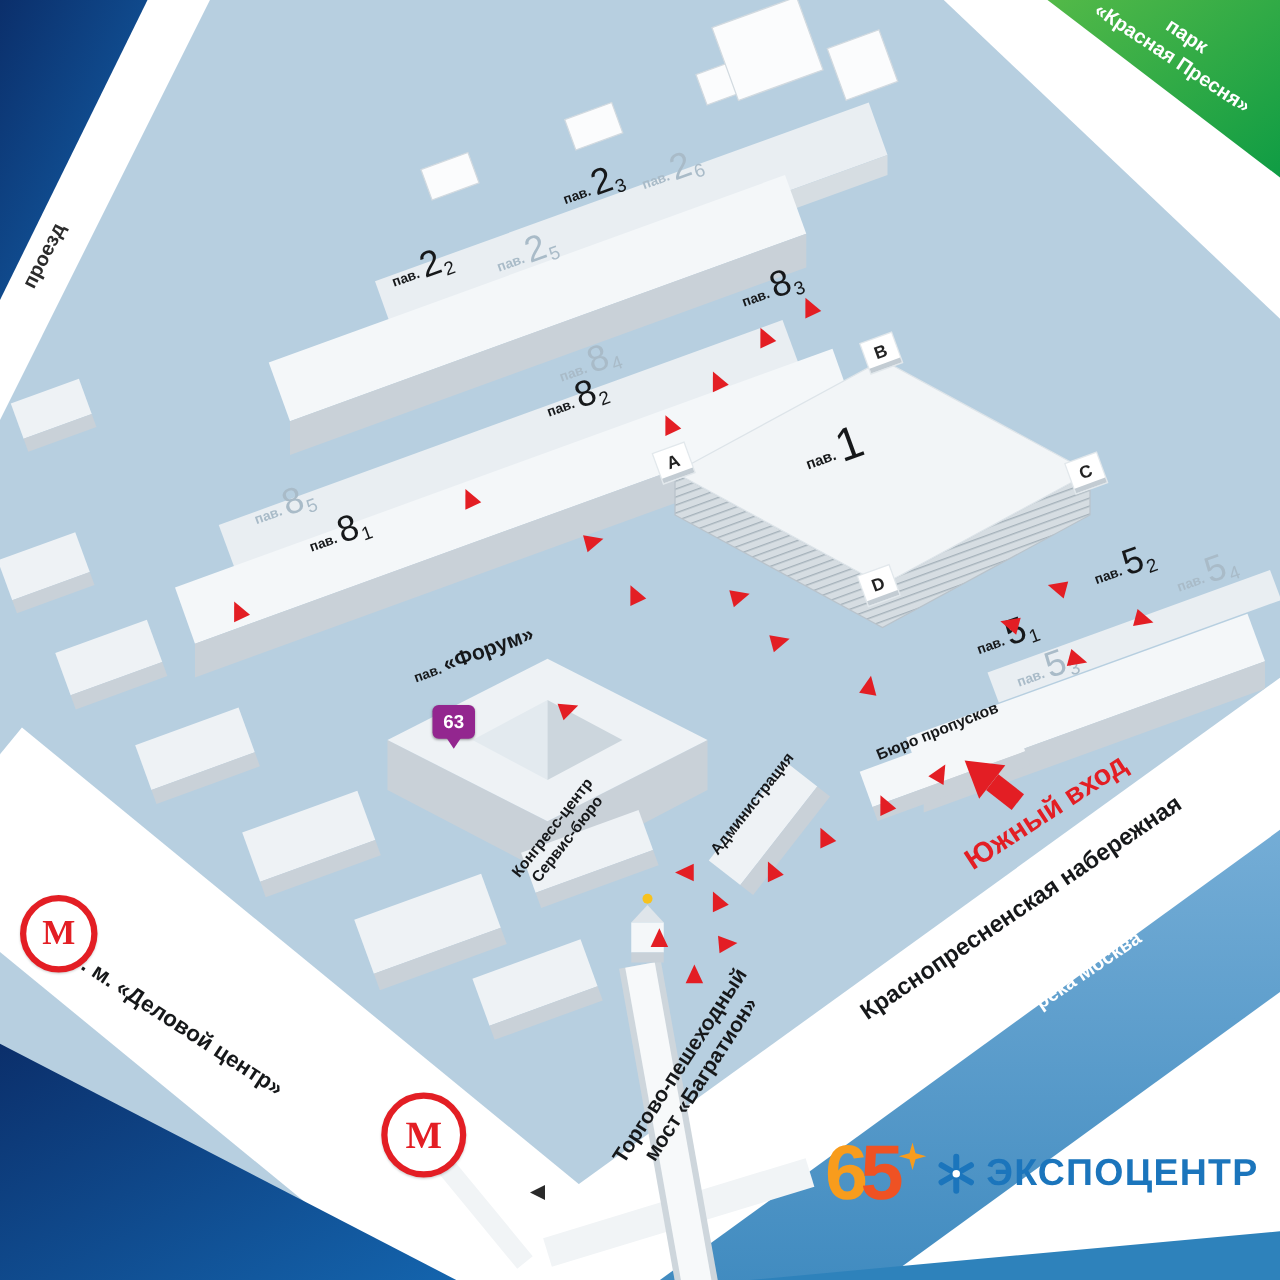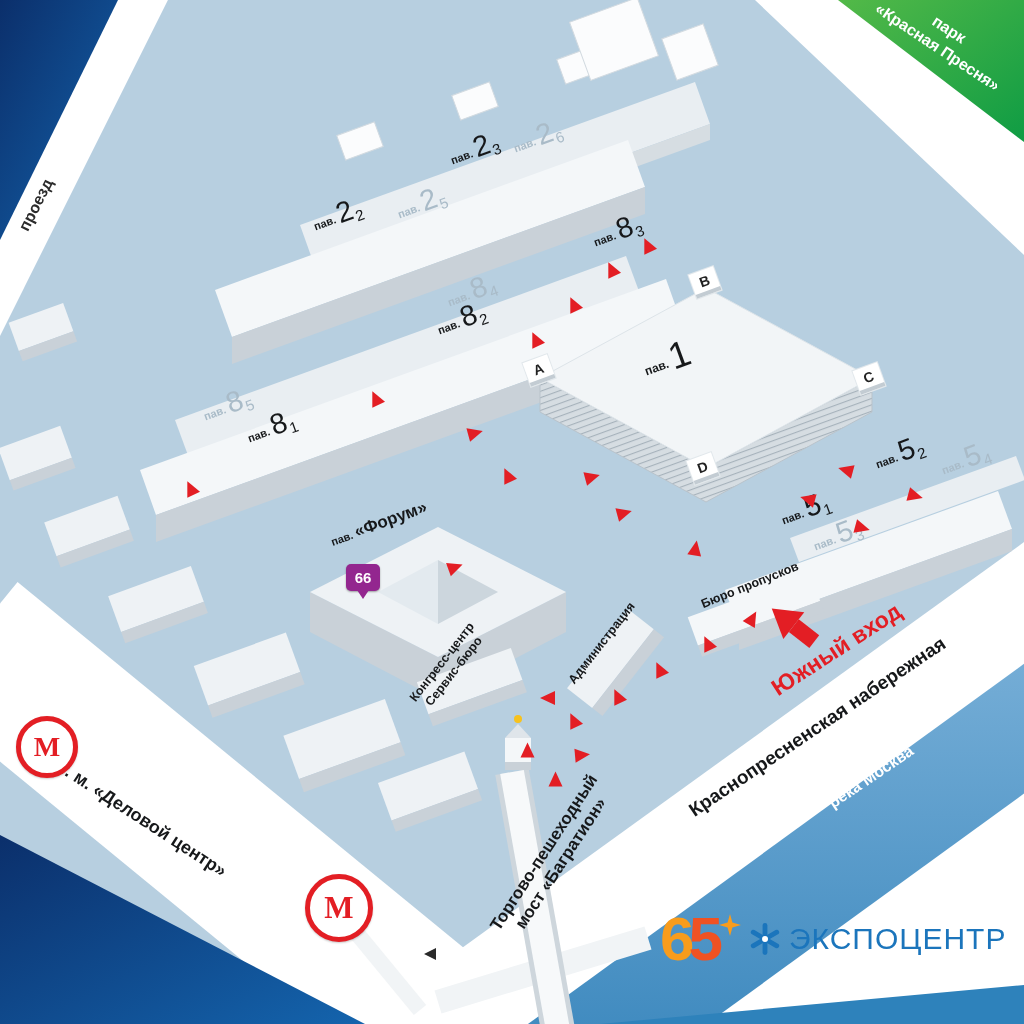--- a/index.html
+++ b/index.html
@@ -34,21 +34,21 @@
   .marker{position:absolute;width:34px;height:27px;background:#93268f;border-radius:5px;color:#fff;
           display:flex;align-items:center;justify-content:center;font-size:15px;font-weight:700;
           box-shadow:0 1px 2px rgba(0,0,0,.35);}
   .marker .tip{position:absolute;left:50%;bottom:-8px;margin-left:-6px;width:0;height:0;
           border:6px solid transparent;border-bottom:0;border-top:9px solid #93268f;}
   .banner-text{position:absolute;text-align:center;color:#fff;font-weight:700;font-size:16px;
           line-height:1.3;transform:rotate(33.5deg);}
   .logo{position:absolute;display:flex;align-items:center;}
   .logo .six{font-size:62px;font-weight:800;color:#f89c1c;line-height:1;}
   .logo .five{font-size:62px;font-weight:800;color:#ef5223;line-height:1;margin-left:-6px;}
-  .logo .brand{font-size:30px;font-weight:400;color:#1b75bc;letter-spacing:1px;margin-left:6px;}
+  .logo .brand{font-size:30px;font-weight:700;color:#1b75bc;letter-spacing:1px;margin-left:6px;}
   .two-line span{display:block;}
 </style>
 </head>
 <body>
 
 <div class="stage">
 
   <svg class="base" width="1024" height="1024" viewBox="0 0 1024 1024">
     <defs>
       <linearGradient id="navy" x1="0" y1="0" x2="1" y2="1">
@@ -289,21 +289,21 @@
     <span>Сервис-бюро</span>
   </div>
   <div class="lbl" style="left:698px;top:578px;transform:rotate(-22deg);font-size:12.5px;font-weight:600;">Бюро пропусков</div>
 
   <div class="badge" style="left:526px;top:358px;">A</div>
   <div class="badge" style="left:692px;top:270px;">B</div>
   <div class="badge" style="left:856px;top:366px;">C</div>
   <div class="badge" style="left:690px;top:456px;">D</div>
 
   <div class="marker" style="left:346px;top:564px;">
-    <span>66</span>
+    <span>63</span>
     <span class="tip"></span>
   </div>
 
   <div class="metro" style="left:16px;top:716px;width:52px;height:52px;font-size:28px;">М</div>
   <div class="metro" style="left:305px;top:874px;width:58px;height:58px;font-size:31px;">М</div>
 
   <div class="arr" style="left:528px;top:332px;transform:rotate(-115deg);"></div>
   <div class="arr" style="left:566px;top:297px;transform:rotate(-115deg);"></div>
   <div class="arr" style="left:604px;top:262px;transform:rotate(-115deg);"></div>
   <div class="arr" style="left:640px;top:238px;transform:rotate(-115deg);"></div>

